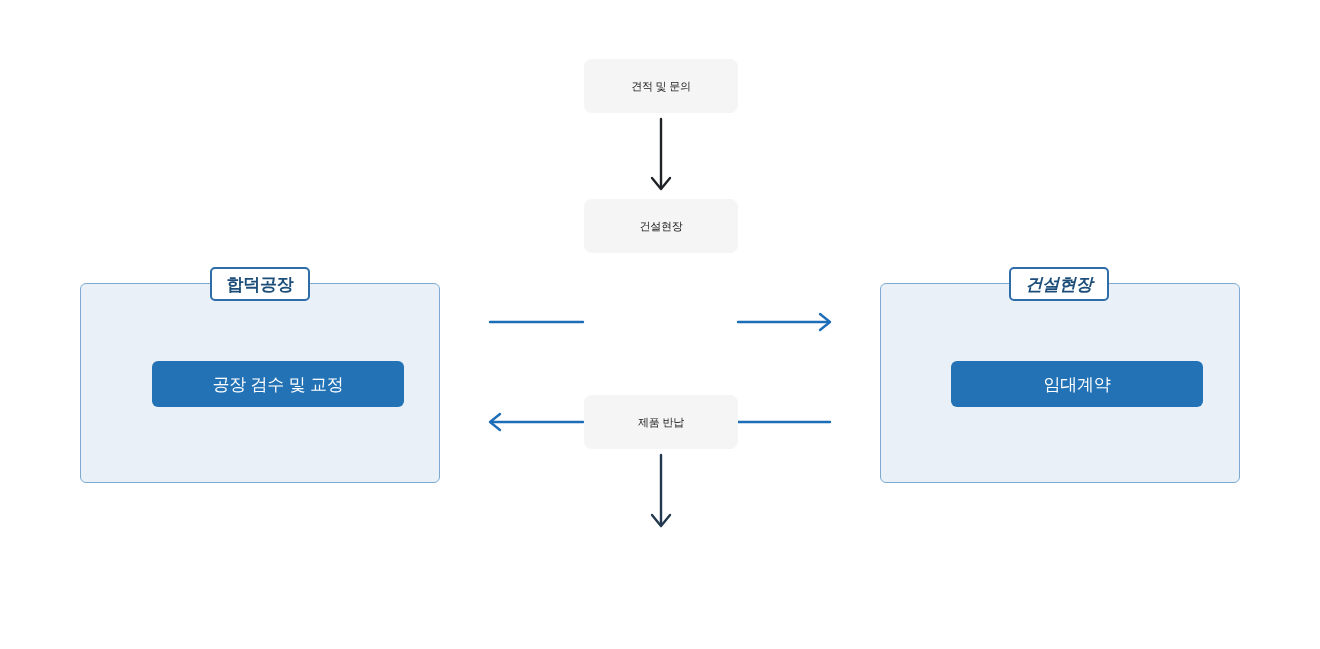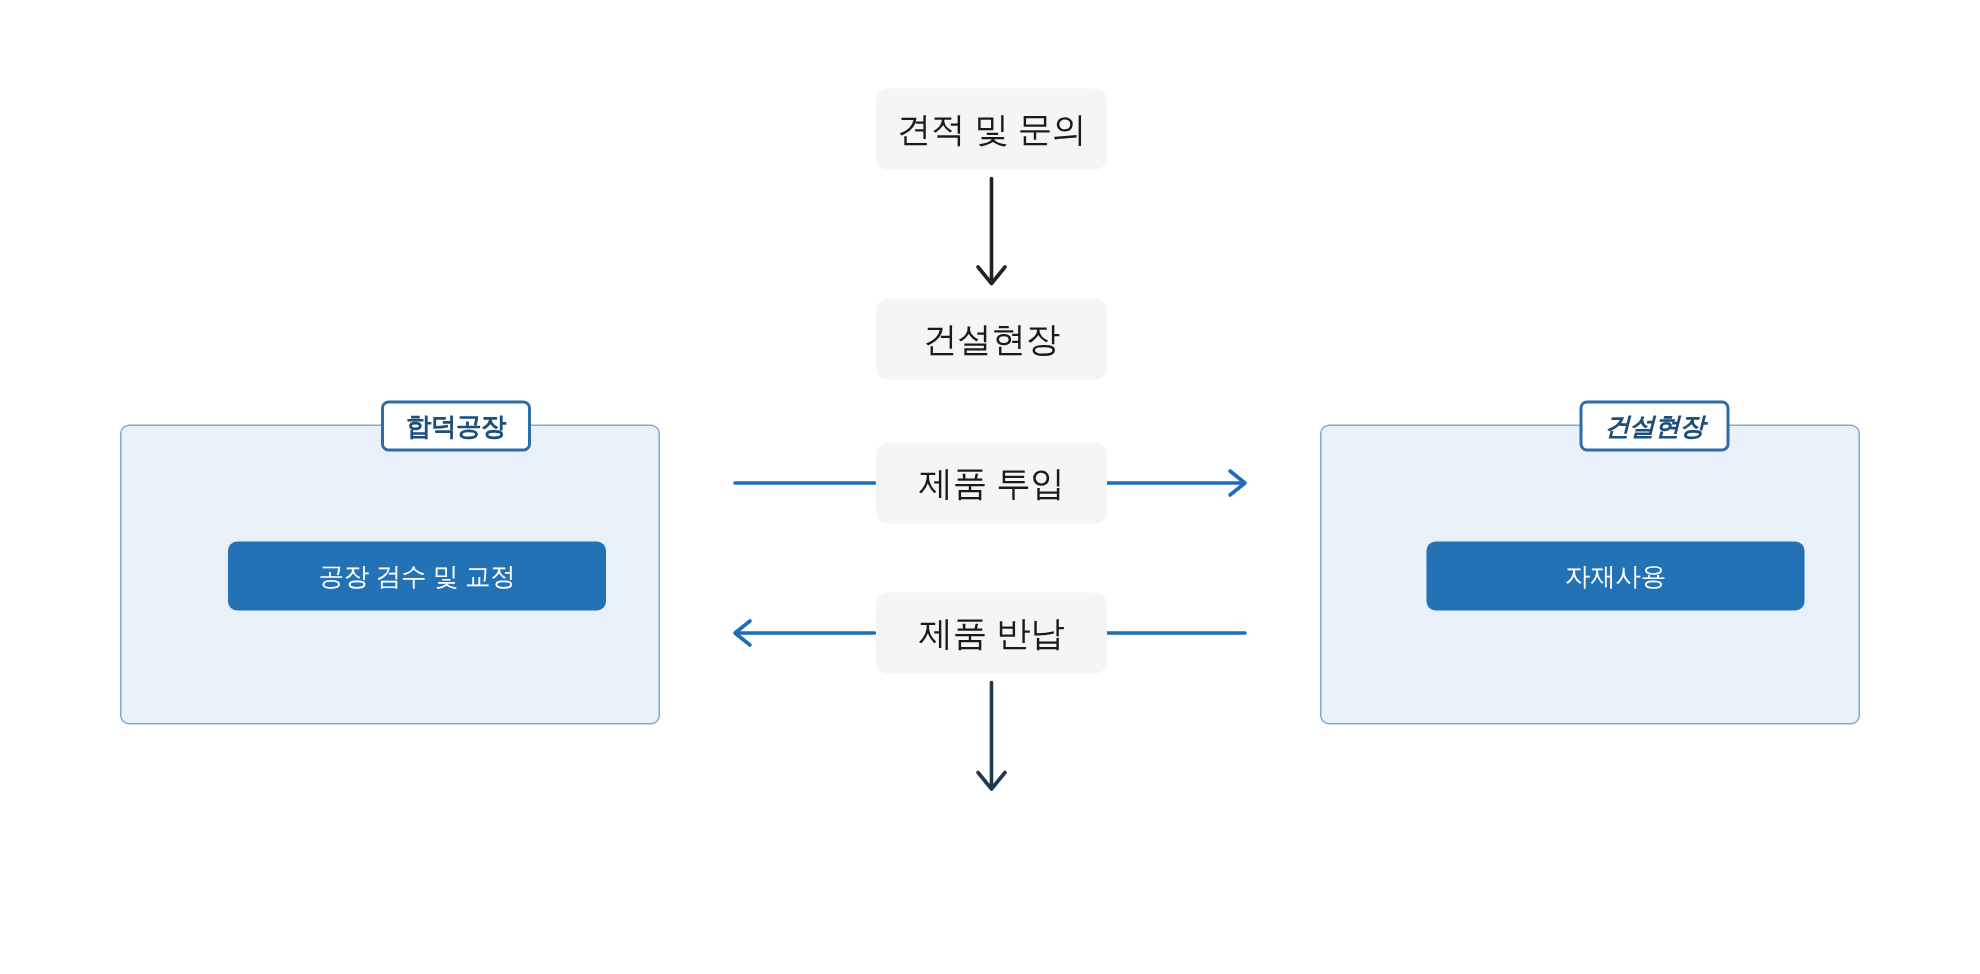--- a/index.html
+++ b/index.html
@@ -32,21 +32,21 @@
   .step {
     position: absolute;
     left: 584px;
     width: 154px;
     height: 54px;
     background: var(--step-bg);
     border-radius: 8px;
     display: flex;
     align-items: center;
     justify-content: center;
-    font-size: 23px;
+    font-size: 11px;
     color: var(--step-text);
     letter-spacing: -0.2px;
   }
   .step-1 { top: 59px; }
   .step-2 { top: 199px; }
   .step-3 { top: 295px; }
   .step-4 { top: 395px; }
   .step-5 { top: 536px; }
 
   
@@ -72,21 +72,20 @@
     border: 2px solid var(--label-border);
     border-radius: 5px;
     display: flex;
     align-items: center;
     justify-content: center;
     font-size: 17px;
     font-weight: bold;
     color: var(--label-text);
     letter-spacing: -0.3px;
     z-index: 2;
-    margin-left: 44px;
   }
   .panel-tag-left { left: 210px; }
   .panel-tag-right { left: 1009px; font-style: italic; }
 
   
   .panel-button {
     position: absolute;
     top: 361px;
     width: 252px;
     height: 46px;
@@ -151,20 +150,19 @@
       <polyline class="stroke-navy" points="652,515 661,526 670,515"></polyline>
     </g>
   </svg>
 
   <div class="panel panel-left"></div>
   <div class="panel-tag panel-tag-left">합덕공장</div>
   <div class="panel-button panel-button-left">공장 검수 및 교정</div>
 
   <div class="panel panel-right"></div>
   <div class="panel-tag panel-tag-right">건설현장</div>
-  <div class="panel-button panel-button-right">자재사용</div>
+  <div class="panel-button panel-button-right">임대계약</div>
 
   <div class="step step-1">견적 및 문의</div>
   <div class="step step-2">건설현장</div>
-  <div class="step step-3">제품 투입</div>
   <div class="step step-4">제품 반납</div>
 
 </div>
 
 </body></html>

